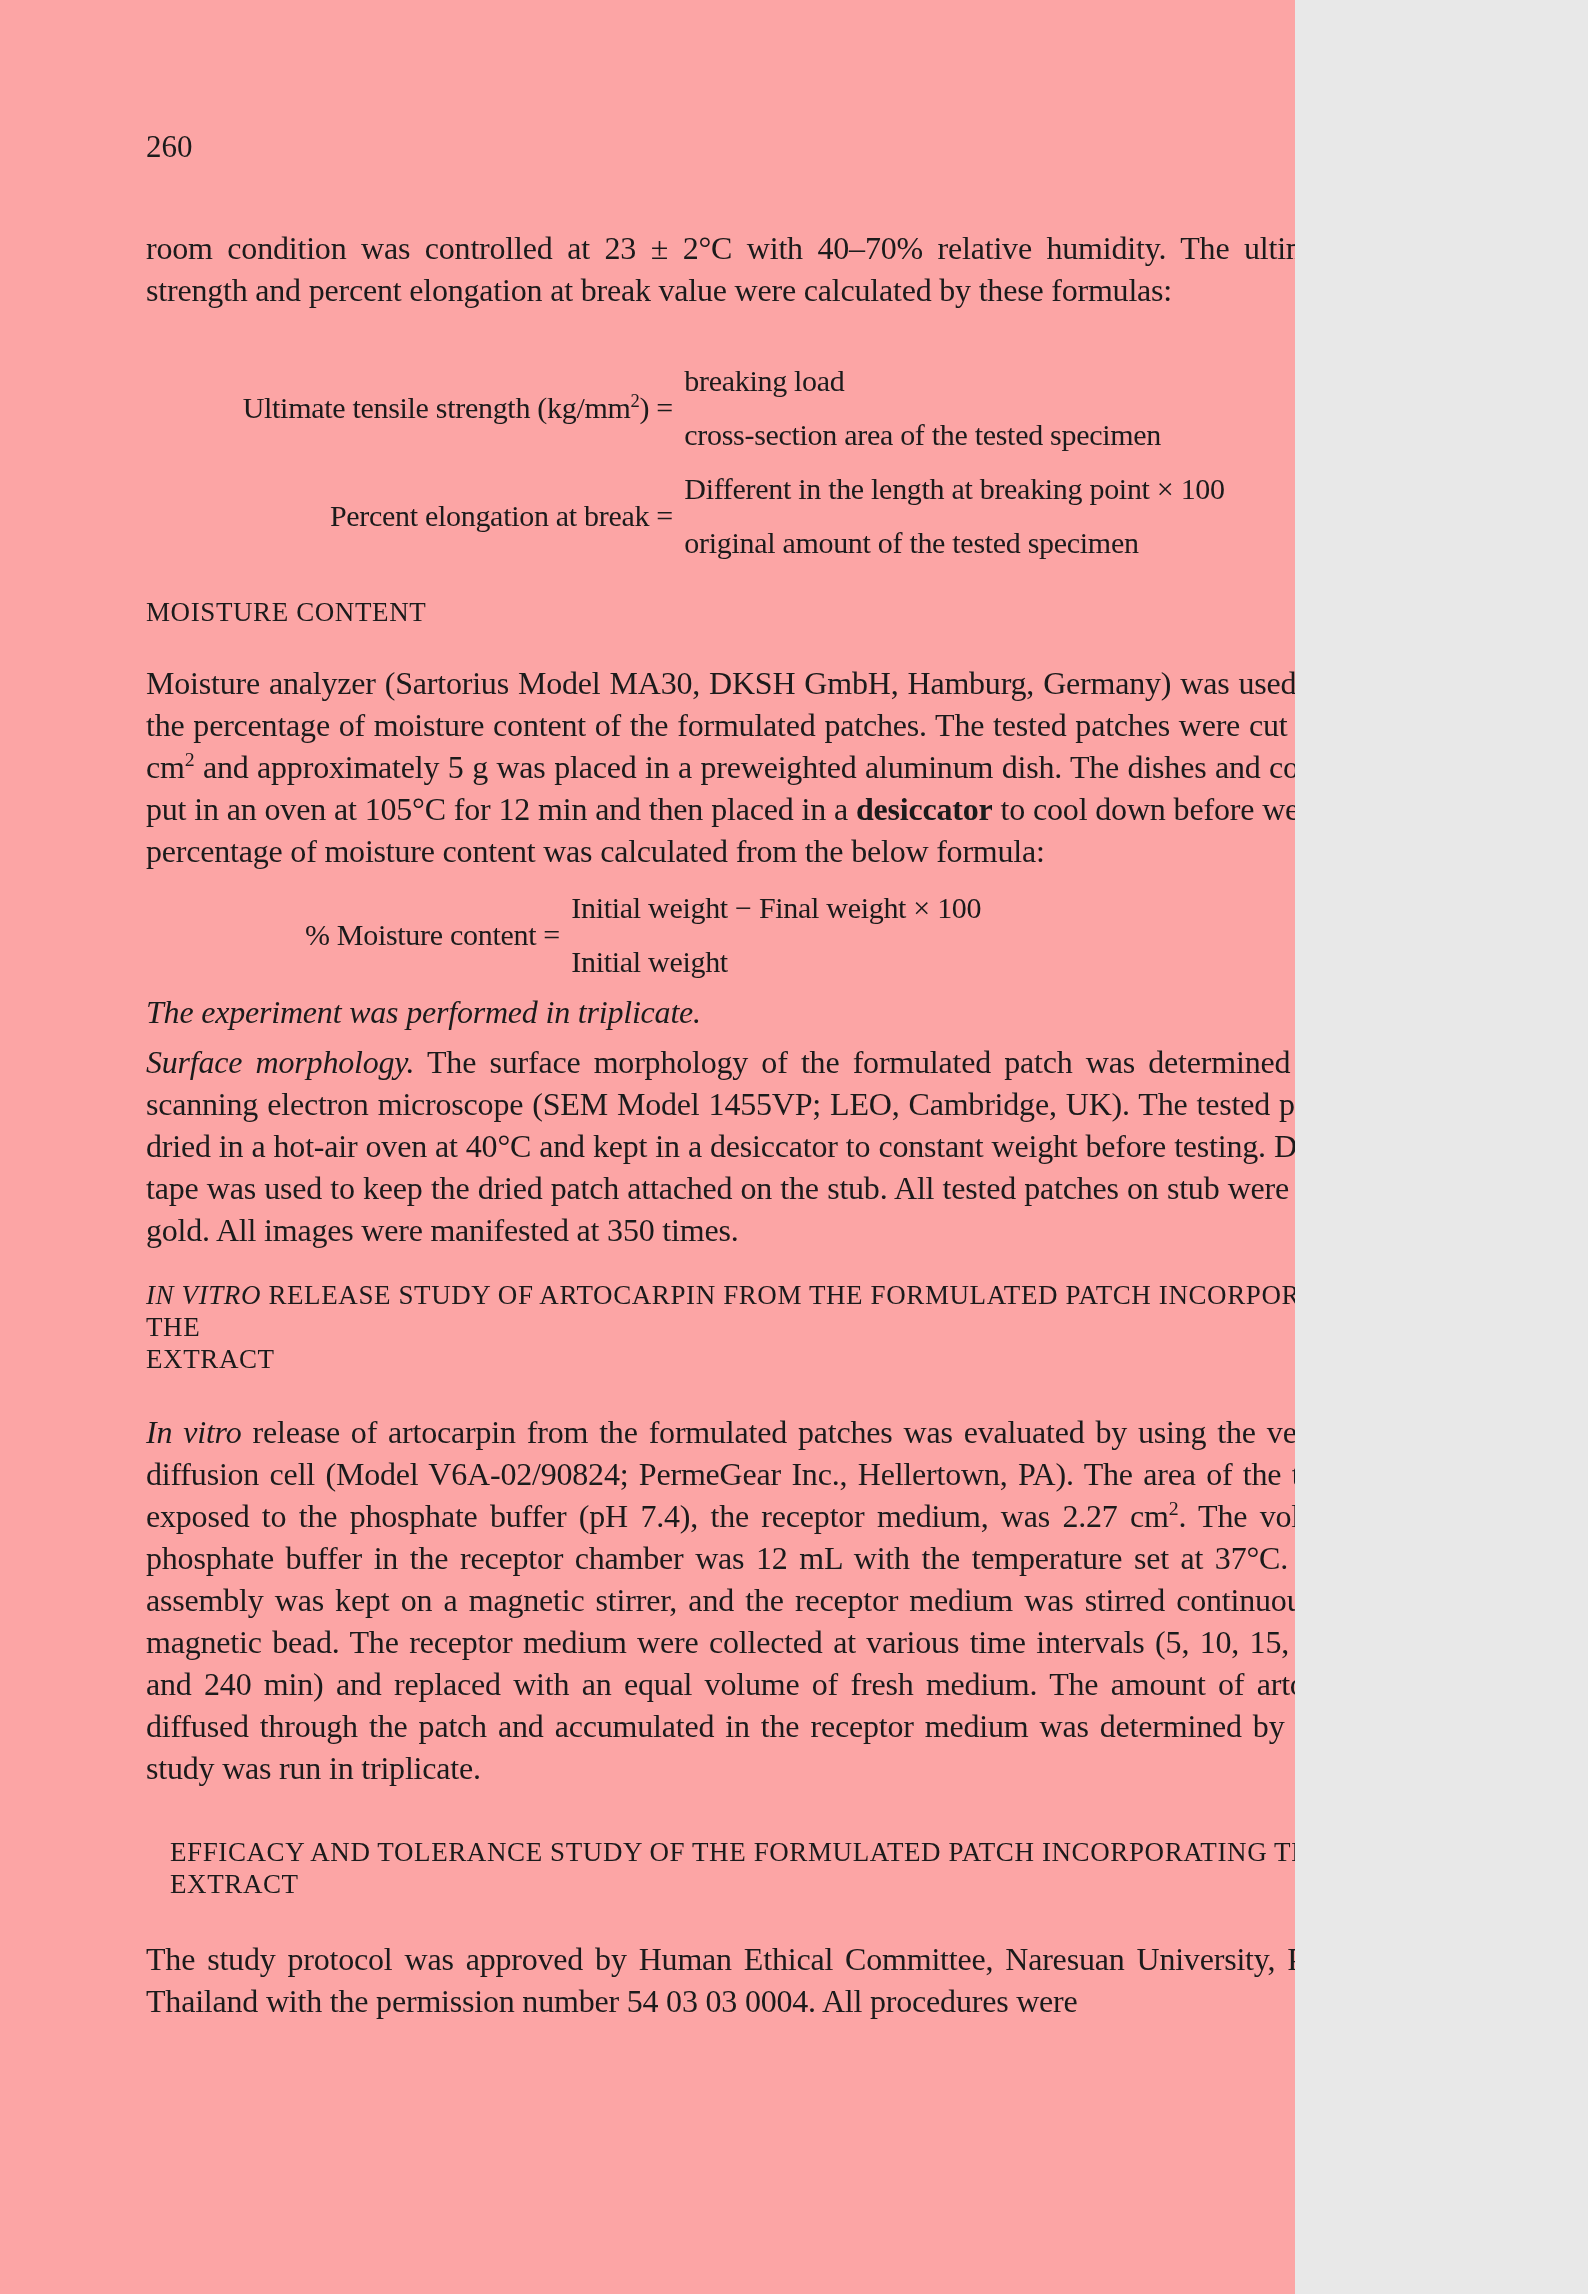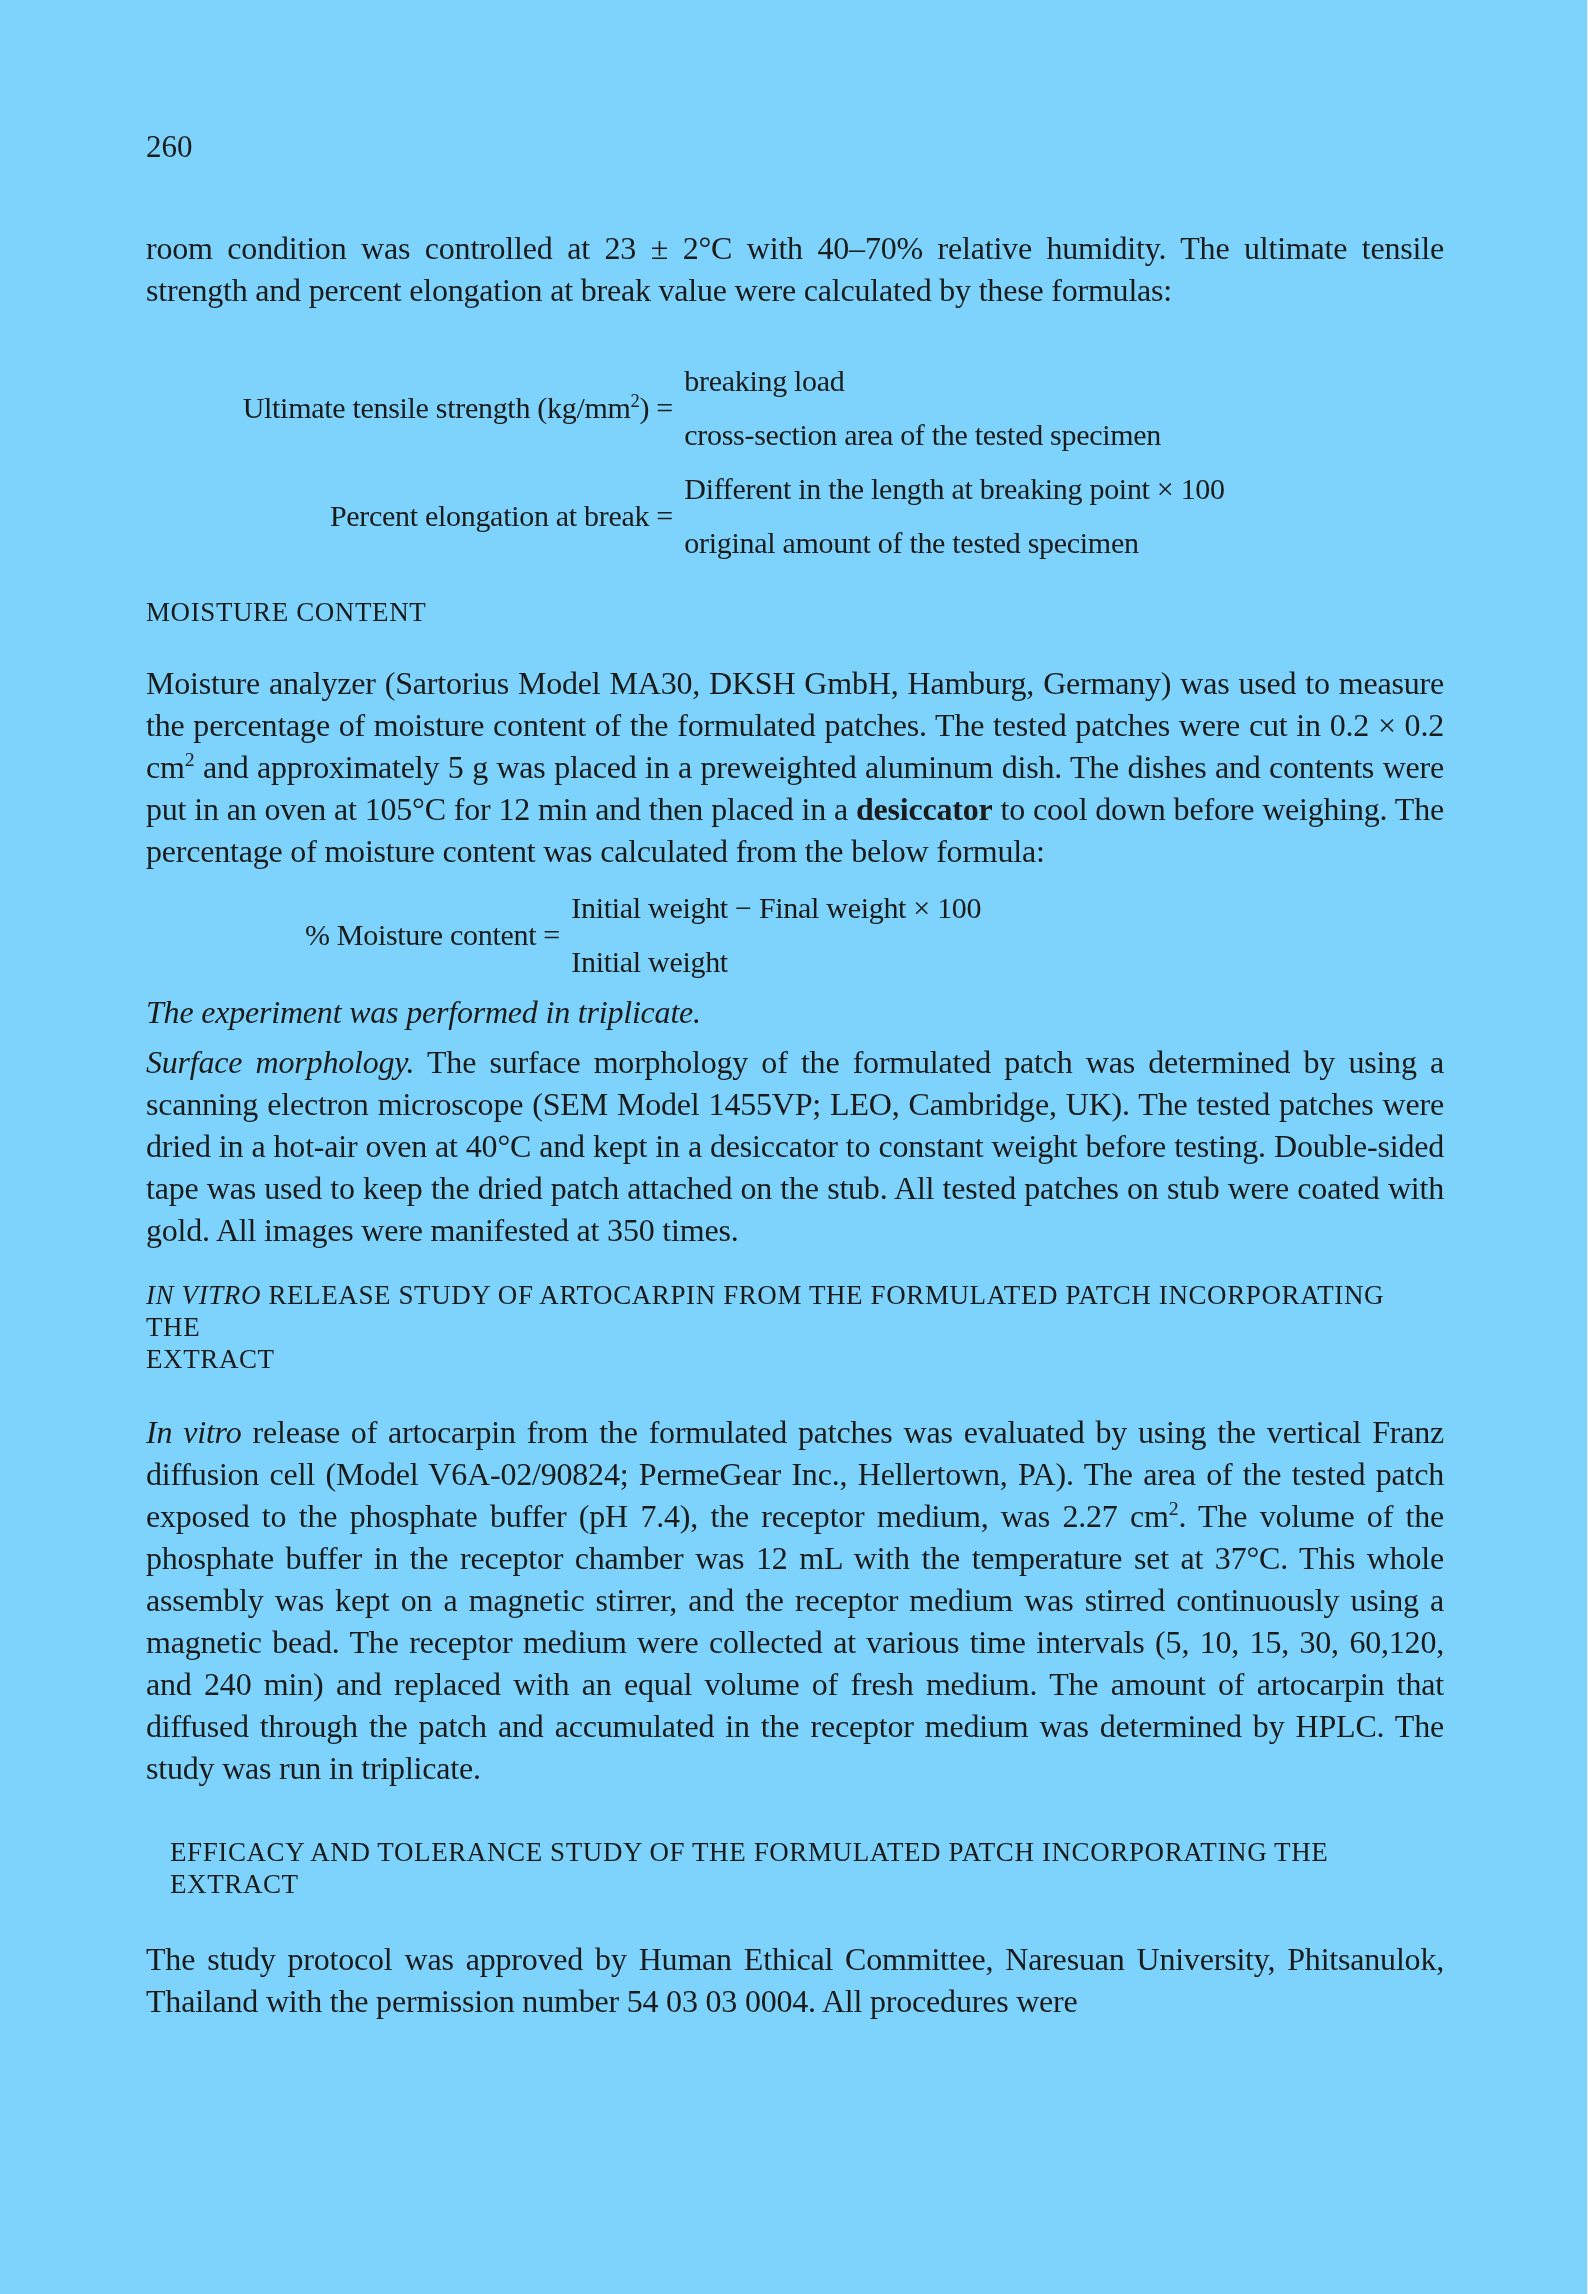--- a/index.html
+++ b/index.html
@@ -1,19 +1,19 @@
 <!DOCTYPE html>
 <html style="font-size:15px"><head>
 <meta charset="utf-8">
 <style>
   html,body { margin:0; padding:0; background:#e8e8e8; }
   .page {
     position:relative;
-    width:1587px; height:2295px;
-    background:#7dd3fc;
+    width:1295px; height:2295px;
+    background:#fca5a5;
     color:#1b1b1b;
     font-family:"Liberation Serif", serif;
     overflow:hidden;
   }
   .content {
     position:absolute;
     left:146px; top:0;
     width:1298px;
   }
   .header { position:relative; height:169px; }

